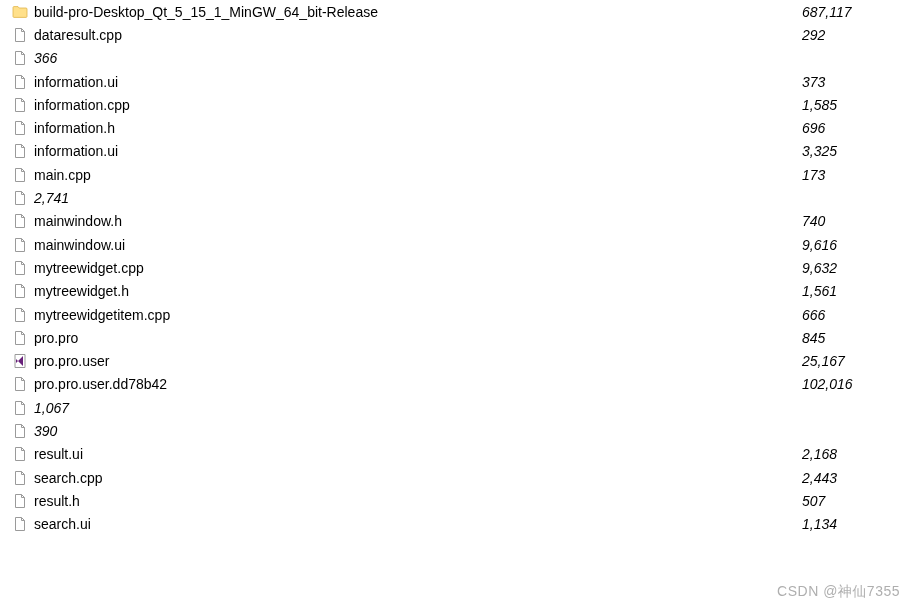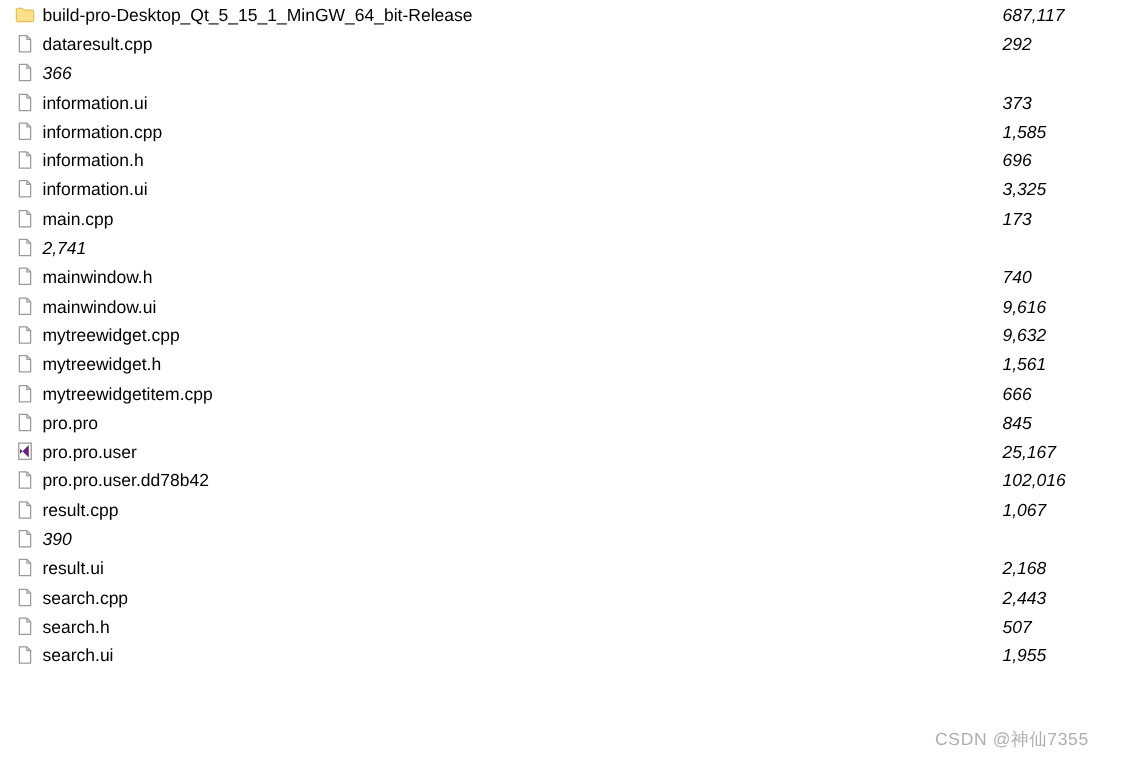--- a/index.html
+++ b/index.html
@@ -39,21 +39,21 @@
   .size {
     flex: 0 0 auto;
     text-align: left;
     min-width: 80px;
     margin-right: 10px;
     font-variant-numeric: tabular-nums;
     font-style: italic;
   }
   .watermark {
     position: absolute;
-    right: 29px;
+    right: 0;
     bottom: 6px;
     color: rgba(120,120,120,0.6);
     font-size: 14px;
     pointer-events: none;
     letter-spacing: 0.5px;
   }
   
   svg { display: block; }
 </style>
 </head>
@@ -246,21 +246,20 @@
     <span class="size">102,016</span>
   </div>
 
   <div class="row">
     <span class="icon">
   <svg width="16" height="16" viewBox="0 0 16 16">
     <path d="M3.5 1.5 L9.5 1.5 L12.5 4.5 L12.5 14.5 L3.5 14.5 Z" fill="#FFFFFF" stroke="#9A9A9A" stroke-width="1"></path>
     <path d="M9.5 1.5 L9.5 4.5 L12.5 4.5" fill="none" stroke="#9A9A9A" stroke-width="1"></path>
   </svg>
 </span>
-    <span class="name">result.cpp</span>
     <span class="size">1,067</span>
   </div>
 
   <div class="row">
     <span class="icon">
   <svg width="16" height="16" viewBox="0 0 16 16">
     <path d="M3.5 1.5 L9.5 1.5 L12.5 4.5 L12.5 14.5 L3.5 14.5 Z" fill="#FFFFFF" stroke="#9A9A9A" stroke-width="1"></path>
     <path d="M9.5 1.5 L9.5 4.5 L12.5 4.5" fill="none" stroke="#9A9A9A" stroke-width="1"></path>
   </svg>
 </span>
@@ -289,28 +288,28 @@
     <span class="size">2,443</span>
   </div>
 
   <div class="row">
     <span class="icon">
   <svg width="16" height="16" viewBox="0 0 16 16">
     <path d="M3.5 1.5 L9.5 1.5 L12.5 4.5 L12.5 14.5 L3.5 14.5 Z" fill="#FFFFFF" stroke="#9A9A9A" stroke-width="1"></path>
     <path d="M9.5 1.5 L9.5 4.5 L12.5 4.5" fill="none" stroke="#9A9A9A" stroke-width="1"></path>
   </svg>
 </span>
-    <span class="name">search.h</span>
+    <span class="name">result.h</span>
     <span class="size">507</span>
   </div>
 
   <div class="row">
     <span class="icon">
   <svg width="16" height="16" viewBox="0 0 16 16">
     <path d="M3.5 1.5 L9.5 1.5 L12.5 4.5 L12.5 14.5 L3.5 14.5 Z" fill="#FFFFFF" stroke="#9A9A9A" stroke-width="1"></path>
     <path d="M9.5 1.5 L9.5 4.5 L12.5 4.5" fill="none" stroke="#9A9A9A" stroke-width="1"></path>
   </svg>
 </span>
     <span class="name">search.ui</span>
-    <span class="size">1,955</span>
+    <span class="size">1,134</span>
   </div>
 </div>
 <div class="watermark">CSDN @神仙7355</div>
 
 </body></html>

